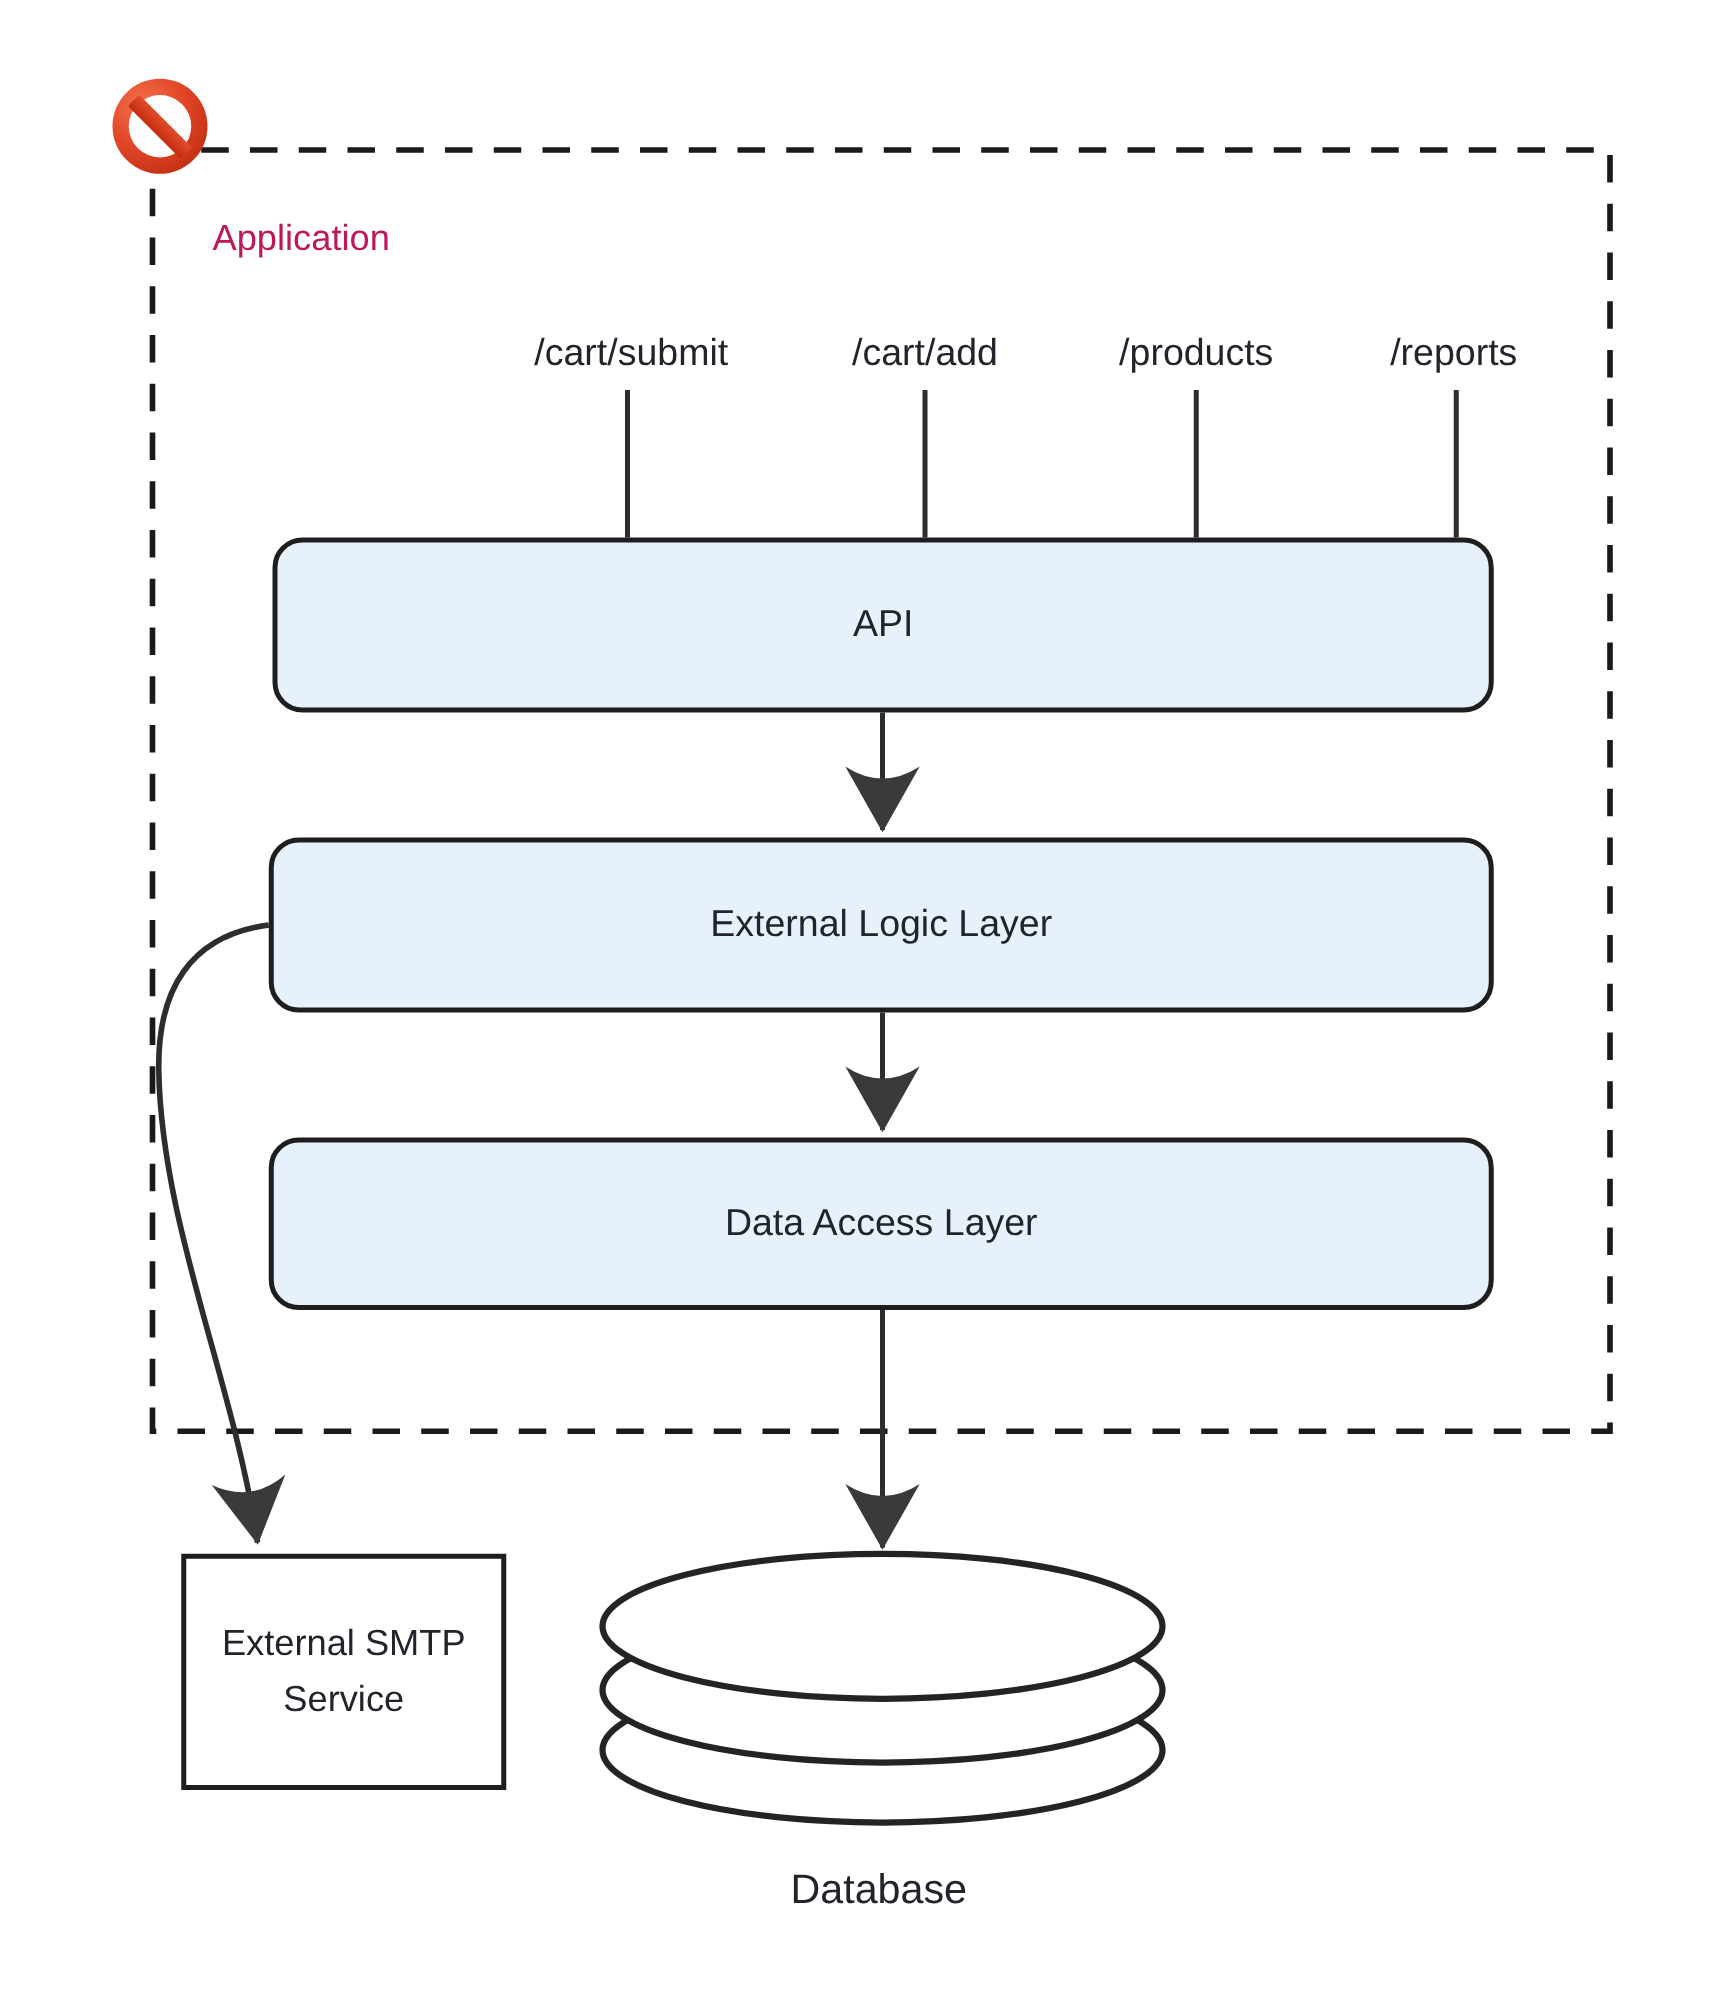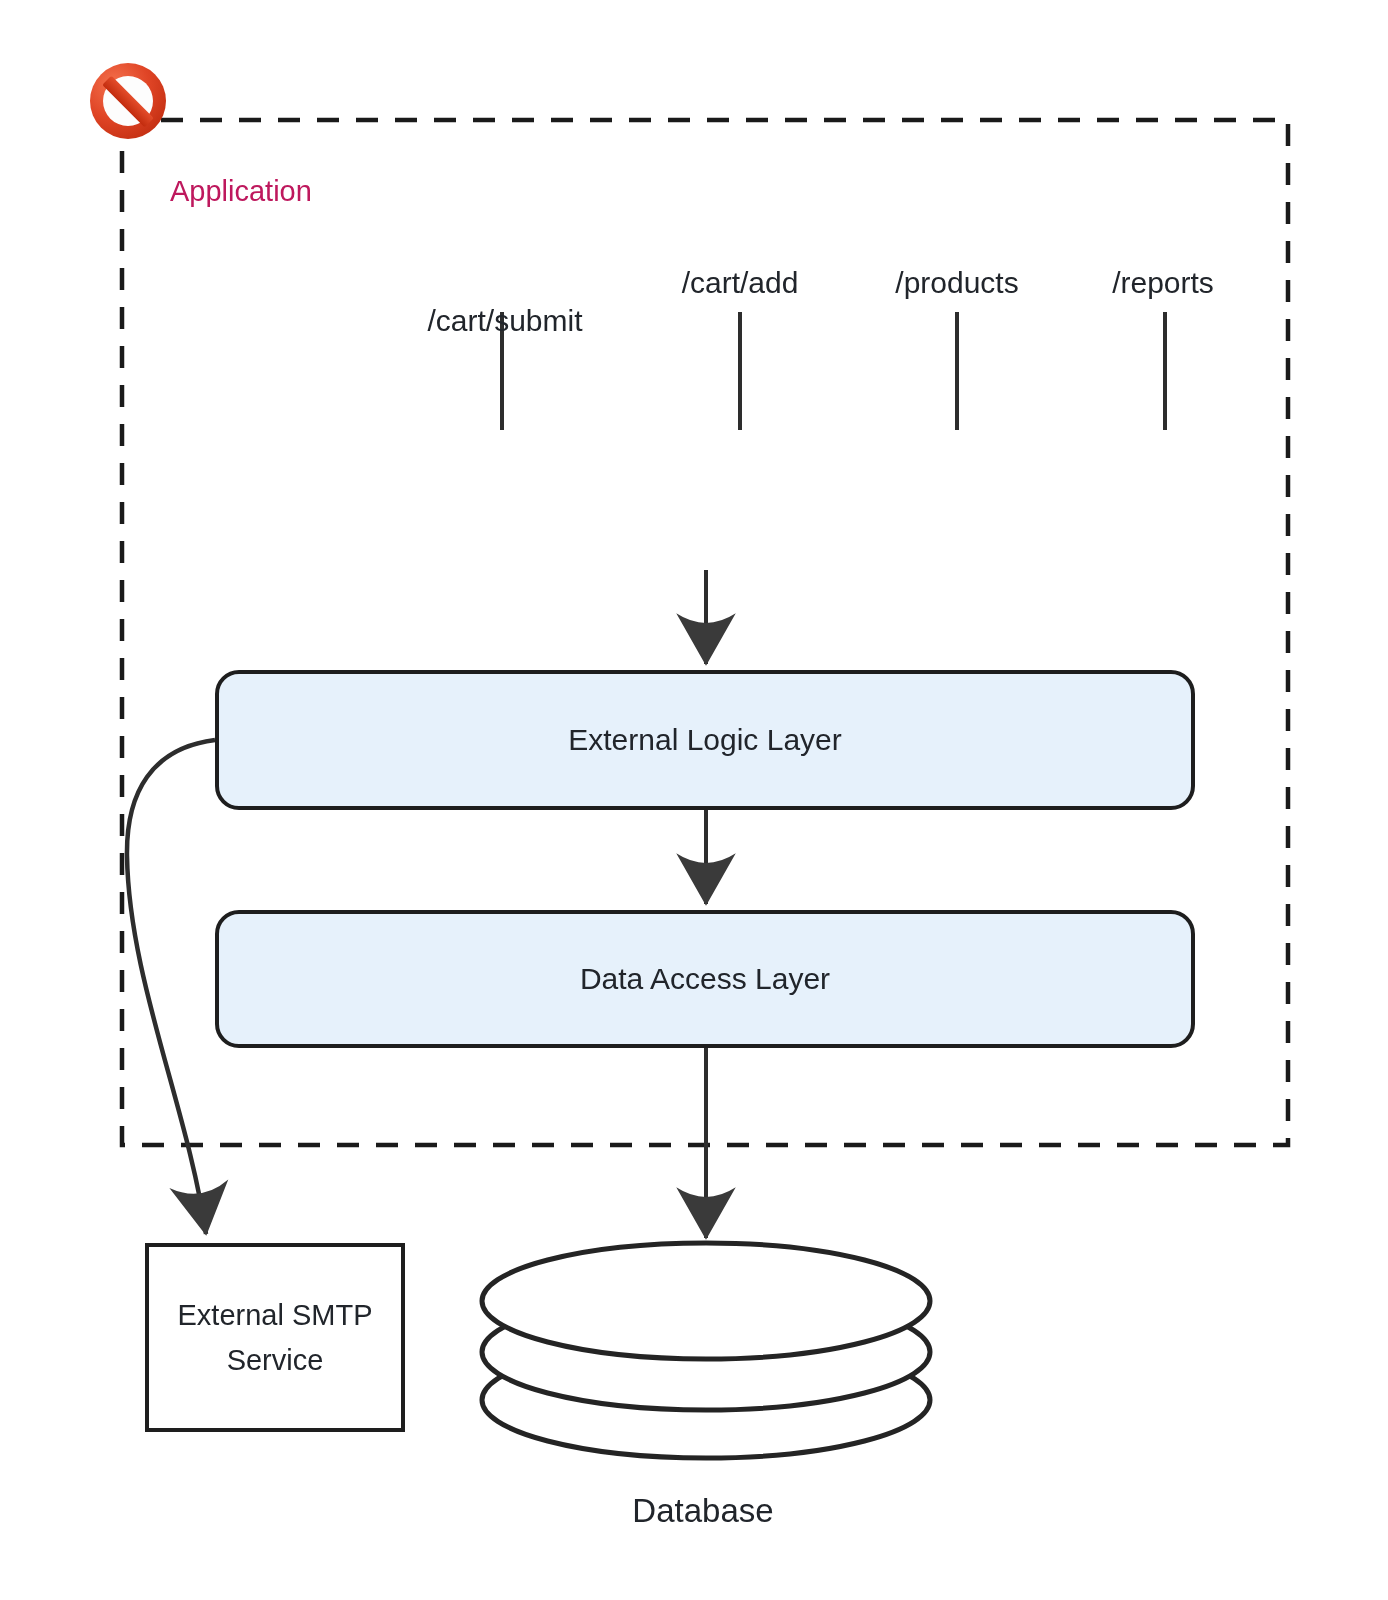--- a/index.html
+++ b/index.html
@@ -54,21 +54,21 @@
     white-space: nowrap;
   }
   .endpoint {
     position: absolute;
     top: 266px;
     transform: translateX(-50%);
     font-size: 30px;
     color: #21252b;
     white-space: nowrap;
   }
-  .endpoint.e0 { left: 505px; margin-top: 38px; }
+  .endpoint.e0 { left: 505px; }
   .endpoint.e1 { left: 740px; }
   .endpoint.e2 { left: 957px; }
   .endpoint.e3 { left: 1163px; }
   .db-label {
     position: absolute;
     left: 703px; top: 1492px;
     transform: translateX(-50%);
     font-size: 33px;
     color: #21252b;
     white-space: nowrap;
@@ -136,20 +136,21 @@
 
   <div class="no-entry"></div>
 
   <div class="app-label">Application</div>
 
   <div class="endpoint e0">/cart/submit</div>
   <div class="endpoint e1">/cart/add</div>
   <div class="endpoint e2">/products</div>
   <div class="endpoint e3">/reports</div>
 
+  <div class="node api">API</div>
   <div class="node bll">External Logic Layer</div>
   <div class="node dal">Data Access Layer</div>
 
   <div class="node smtp">External SMTP Service</div>
 
   <div class="db-label">Database</div>
 
 </div>
 
 </body></html>

